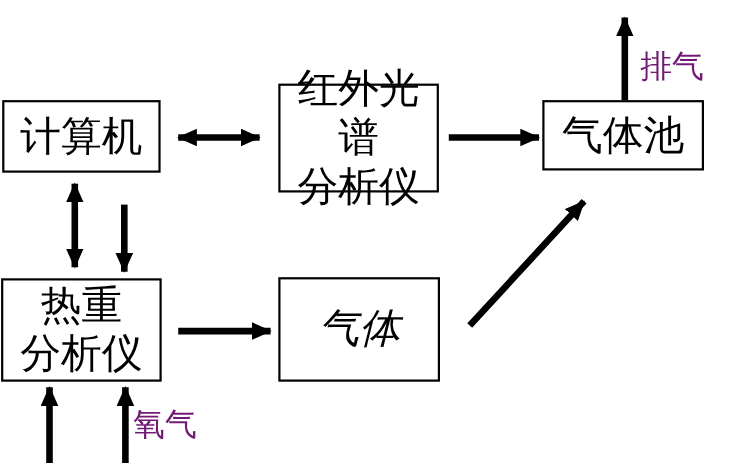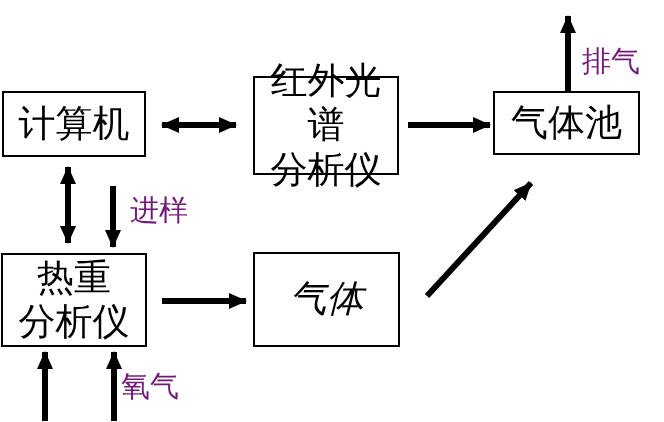--- a/index.html
+++ b/index.html
@@ -100,16 +100,15 @@
   <div class="box box-tga">
     <span>热重</span>
     <span>分析仪</span>
   </div>
 
   <div class="box box-pipe">
     <span>气体</span>
   </div>
 
   <span class="float-label lbl-exhaust">排气</span>
-  <span class="float-label lbl-sampling">进样</span>
   <span class="float-label lbl-oxygen">氧气</span>
 
 </div>
 
 </body></html>

